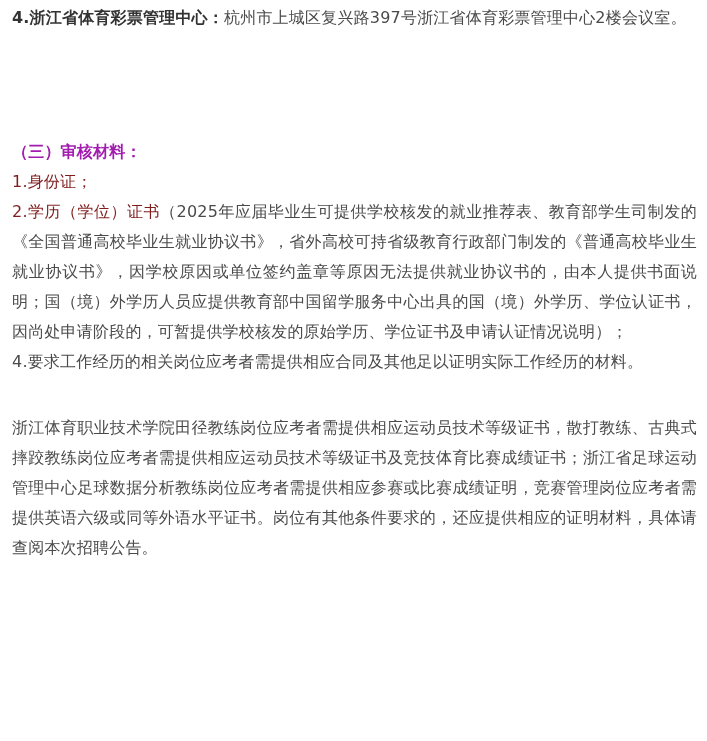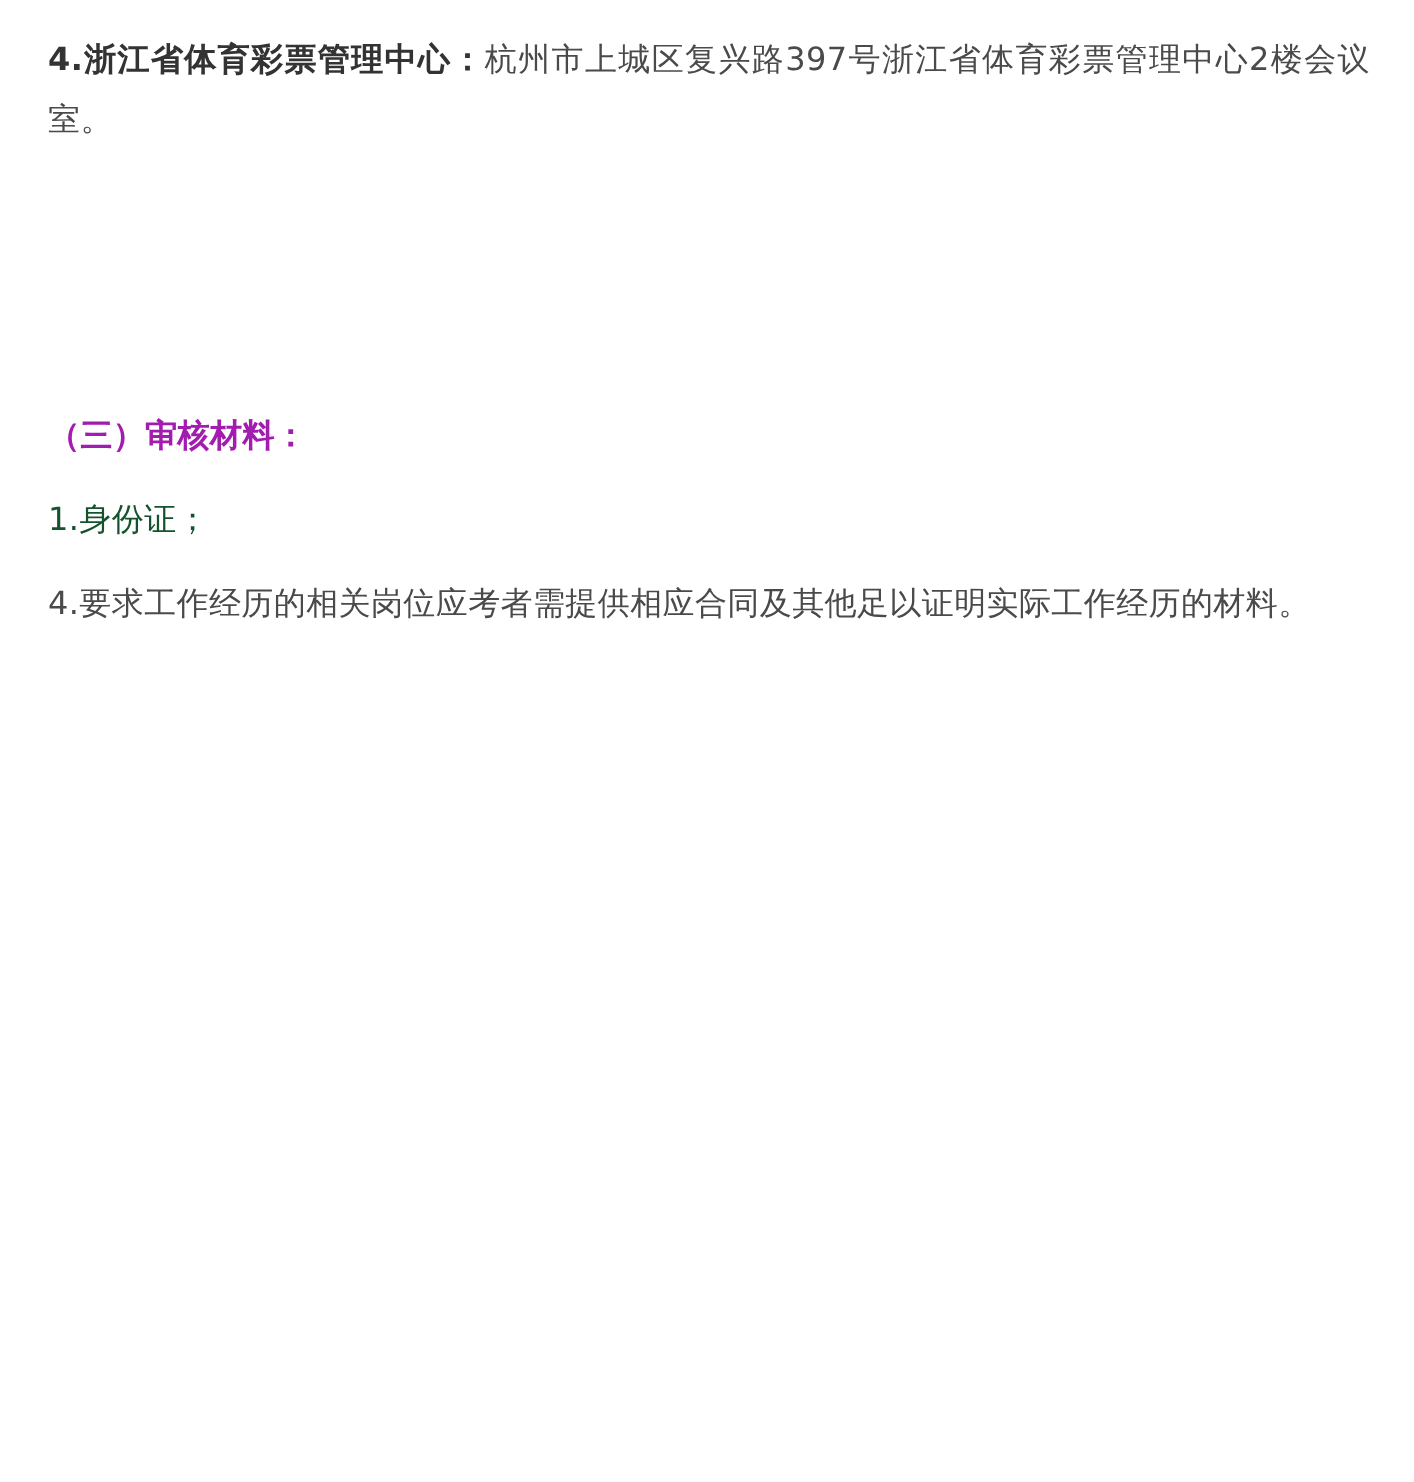--- a/index.html
+++ b/index.html
@@ -6,23 +6,23 @@
     body {
       width: 707px;
       height: 741px;
       overflow: hidden;
       font-family: "DejaVu Sans", "Liberation Sans", sans-serif;
       font-size: 16px;
       color: #4a4a4a;
       letter-spacing: 0.2px;
     }
     .doc { padding: 3px 10px 0 12px; width: 685px; }
-    p { margin: 12px; line-height: 30px; text-align: justify; }
+    p { margin: 0; line-height: 30px; text-align: justify; }
     .bold { font-weight: bold; color: #333333; }
-    .red { color: #14532d; }
+    .red { color: #7f1d1d; }
     .gap-1 { height: 37px; }
     .gap-2 { height: 67px; }
     .gap-3 { height: 36px; }
     .section-title { font-weight: bold; color: #a21caf; padding-left: 0; }
   </style>
 </head>
 <body>
 
 <div class="doc">
 
@@ -34,22 +34,26 @@
 
 
   <div class="gap-2"></div>
 
   <p class="section-title">（三）审核材料：</p>
 
   <p>
     <span class="red">1.身份证；</span><span></span>
   </p>
 
+  <p>
+    <span class="red">2.学历（学位）证书</span><span>（2025年应届毕业生可提供学校核发的就业推荐表、教育部学生司制发的《全国普通高校毕业生就业协议书》，省外高校可持省级教育行政部门制发的《普通高校毕业生就业协议书》，因学校原因或单位签约盖章等原因无法提供就业协议书的，由本人提供书面说明；国（境）外学历人员应提供教育部中国留学服务中心出具的国（境）外学历、学位认证书，因尚处申请阶段的，可暂提供学校核发的原始学历、学位证书及申请认证情况说明）；</span>
+  </p>
 
 
   <p>
     <span class="red"></span><span>4.要求工作经历的相关岗位应考者需提供相应合同及其他足以证明实际工作经历的材料。</span>
   </p>
 
   <div class="gap-3"></div>
 
+  <p>浙江体育职业技术学院田径教练岗位应考者需提供相应运动员技术等级证书，散打教练、古典式摔跤教练岗位应考者需提供相应运动员技术等级证书及竞技体育比赛成绩证书；浙江省足球运动管理中心足球数据分析教练岗位应考者需提供相应参赛或比赛成绩证明，竞赛管理岗位应考者需提供英语六级或同等外语水平证书。岗位有其他条件要求的，还应提供相应的证明材料，具体请查阅本次招聘公告。</p>
 
 </div>
 
 </body></html>

